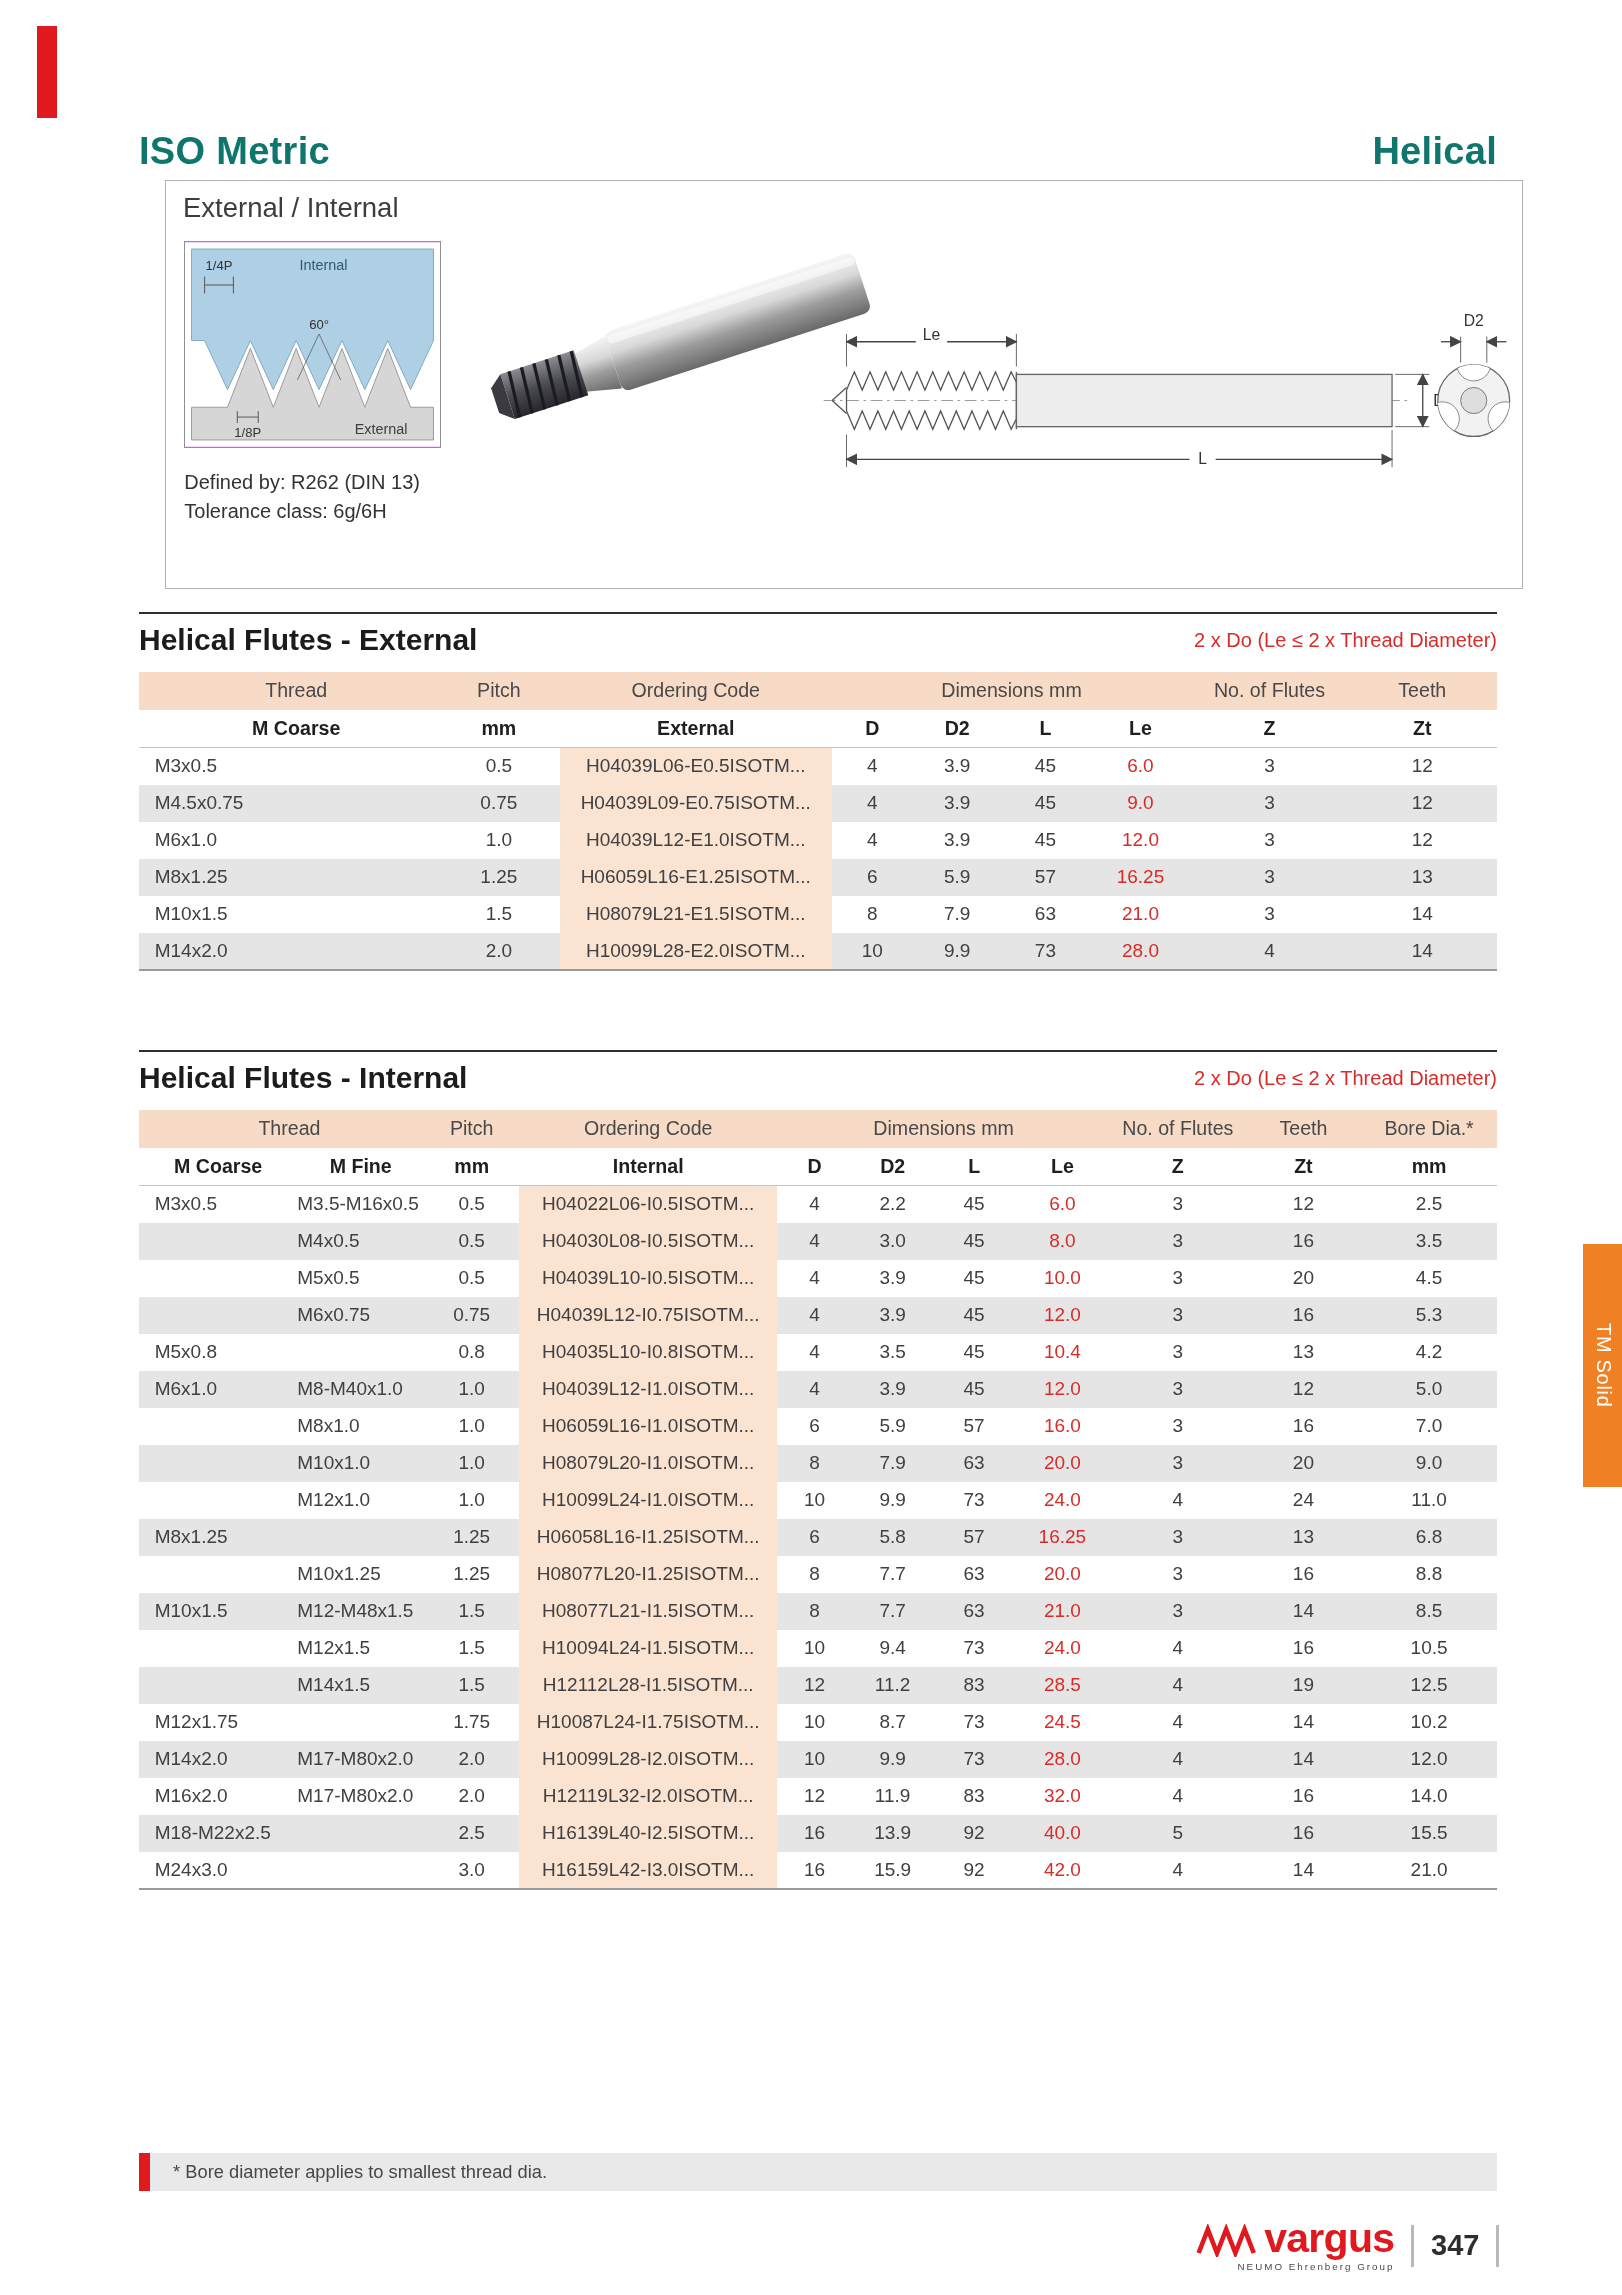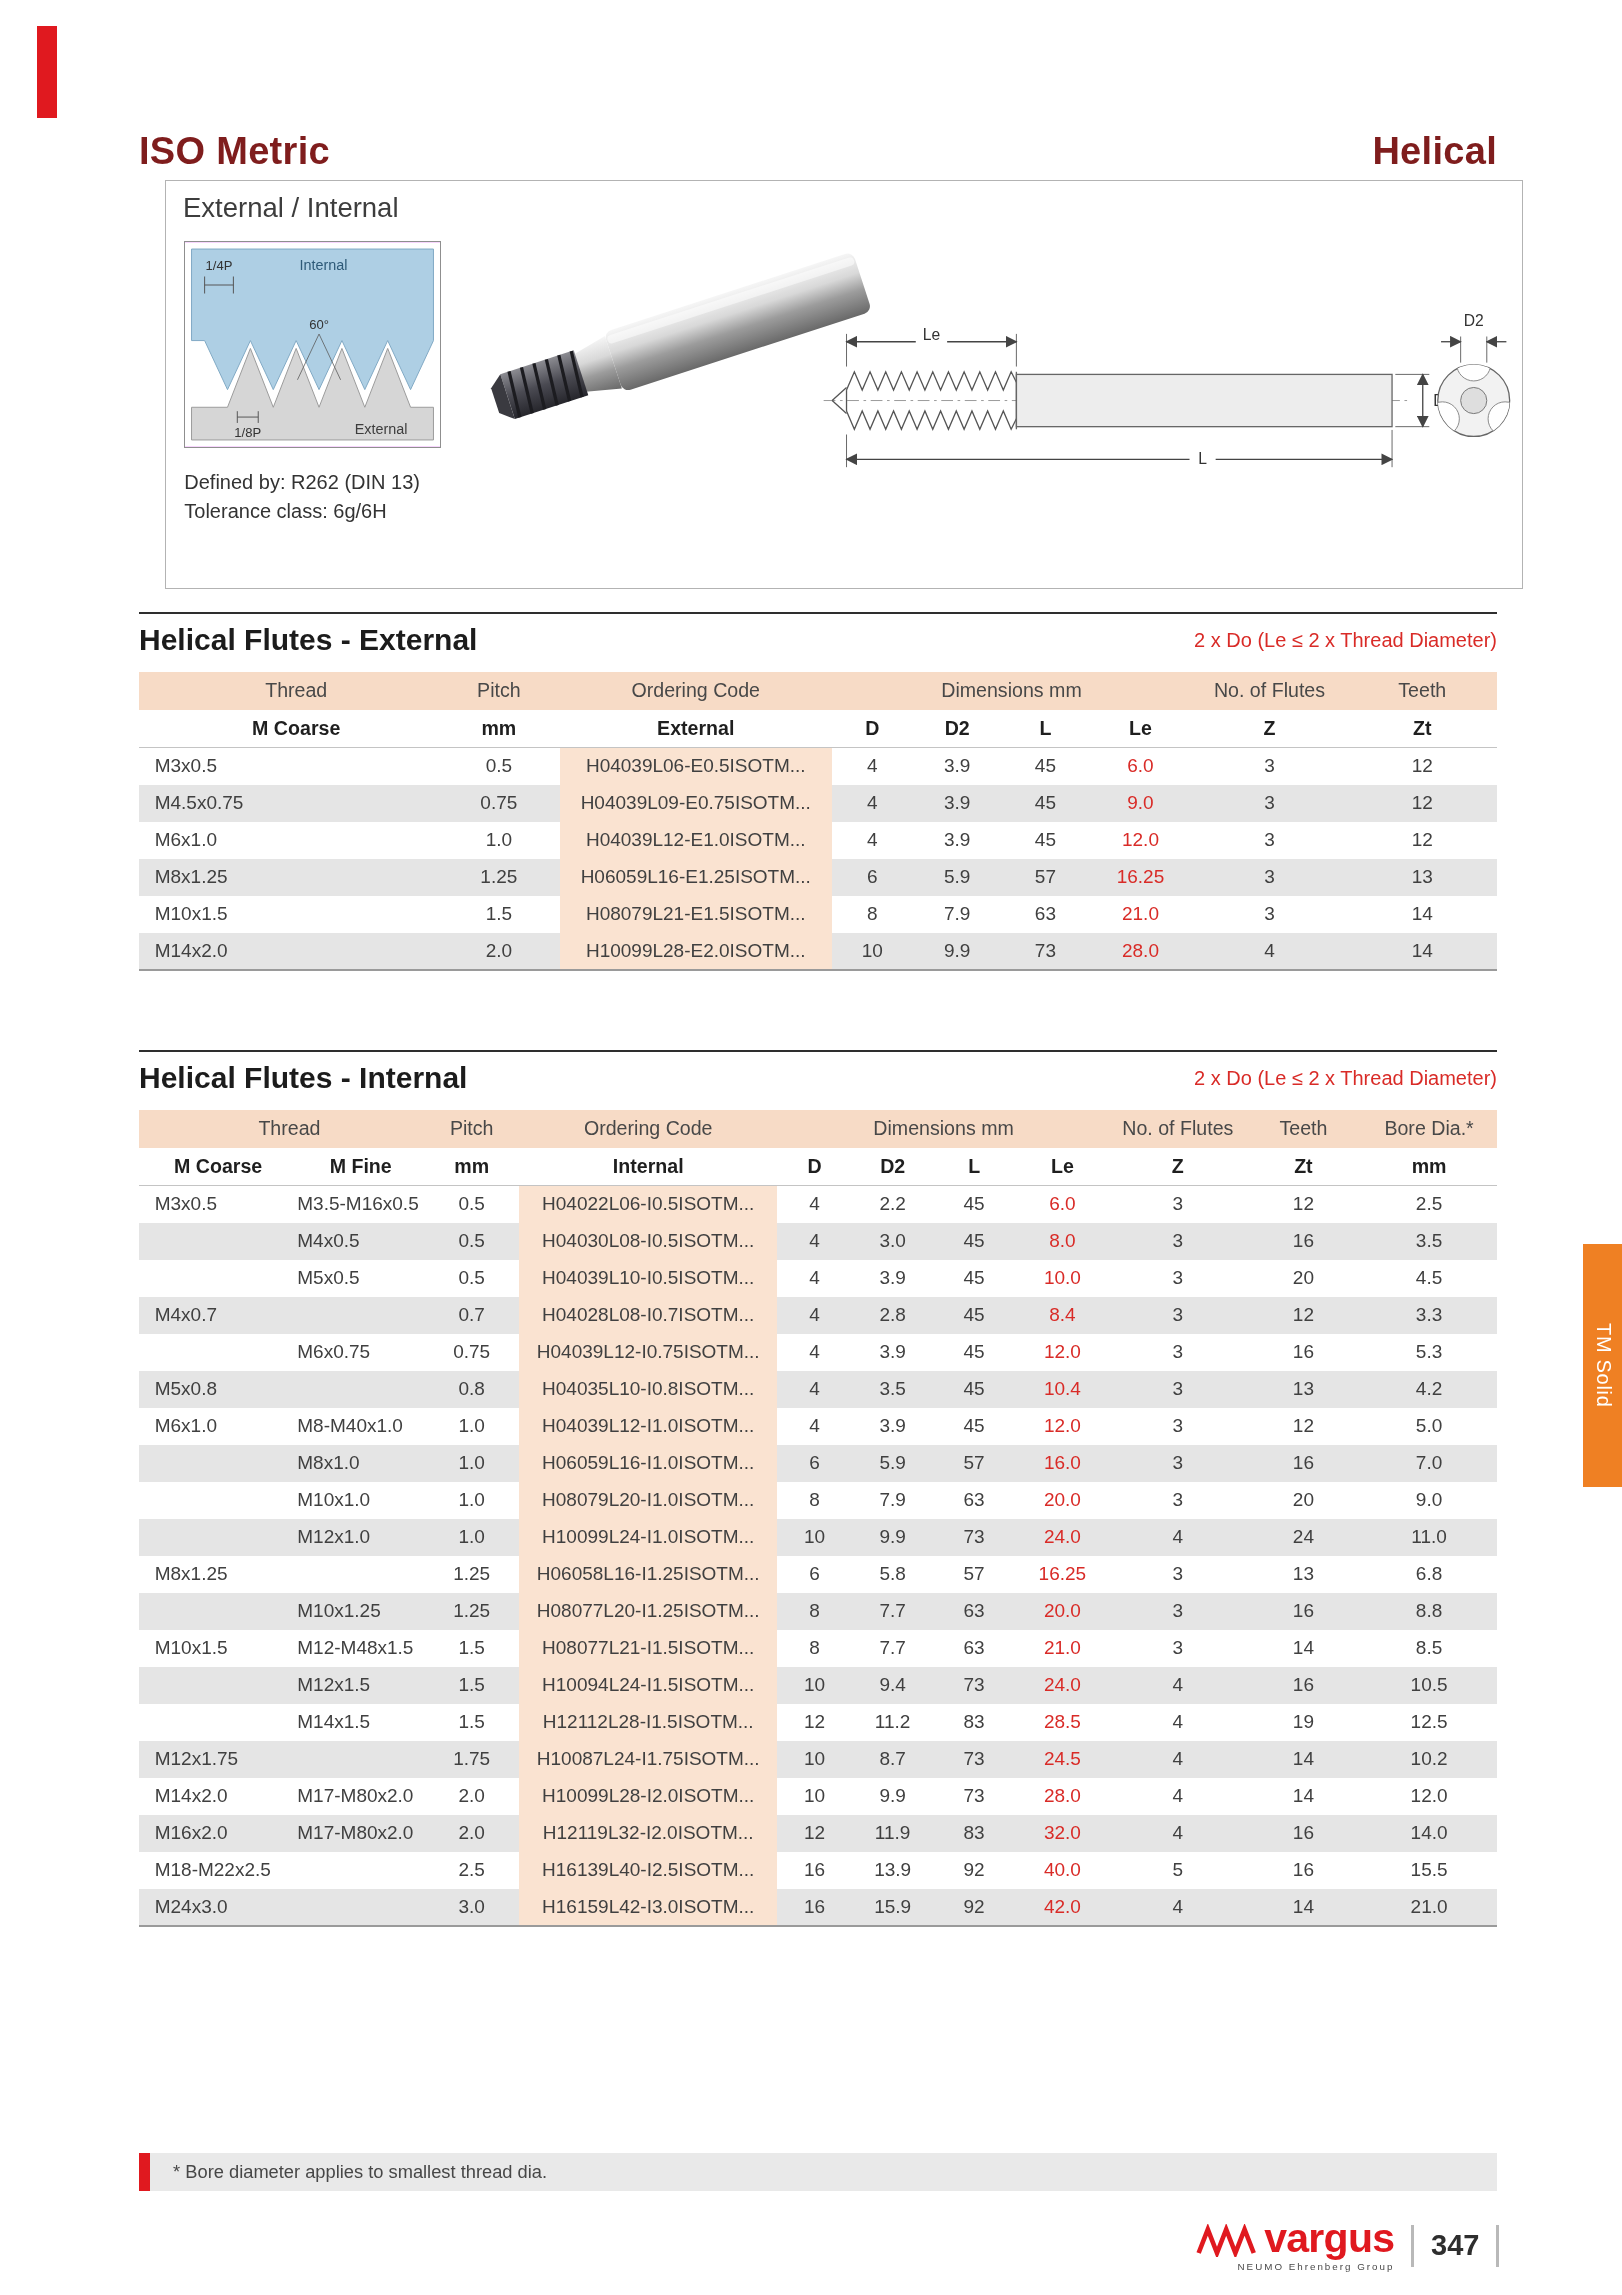--- a/index.html
+++ b/index.html
@@ -4,21 +4,21 @@
 <style>
   * { margin:0; padding:0; box-sizing:border-box; }
   html,body { background:#ffffff; }
   .page {
     position:relative; width:1623px; height:2295px; background:#ffffff;
     font-family:"Liberation Sans", sans-serif; color:#3a3a3a; overflow:hidden;
   }
   .corner-bar { position:absolute; left:37px; top:26px; width:19.6px; height:92px; background:#e0191f; }
 
   .titles { position:absolute; left:139px; top:130px; width:1358px; display:flex; justify-content:space-between; align-items:baseline; }
-  .titles .t { font-size:38px; font-weight:bold; color:#7f1d1d; letter-spacing:0.3px; }
+  .titles .t { font-size:38px; font-weight:bold; color:#0f766e; letter-spacing:0.3px; }
 
   
   .hero { position:absolute; left:139px; top:180px; width:1358px; height:409px; border:1.3px solid #b3b3b3; background:#ffffff;margin-left:26px; }
   .hero-heading { position:absolute; left:17px; top:10.5px; font-size:27.5px; color:#3d3d3d; }
   .profile-box { position:absolute; left:18.3px; top:60px; width:257px; height:207px; border:1.3px solid #8f8f8f; background:#f0abfc; }
   .defined { position:absolute; left:18.3px; top:287px; font-size:20px; color:#333; line-height:1.45; }
   .tool-photo { position:absolute; left:281px; top:5.2px; width:458px; height:308px; }
   .tech-drawing { position:absolute; left:654px; top:115px; width:692px; height:196px; }
   svg text { font-family:"Liberation Sans", sans-serif; }
 
@@ -379,33 +379,20 @@
             <td class="code">H04039L10-I0.5ISOTM...</td>
             <td>4</td>
             <td>3.9</td>
             <td>45</td>
             <td class="le">10.0</td>
             <td>3</td>
             <td>20</td>
             <td>4.5</td>
           </tr>
           <tr>
-            <td class="al">M4x0.7</td>
-            <td class="al"></td>
-            <td>0.7</td>
-            <td class="code">H04028L08-I0.7ISOTM...</td>
-            <td>4</td>
-            <td>2.8</td>
-            <td>45</td>
-            <td class="le">8.4</td>
-            <td>3</td>
-            <td>12</td>
-            <td>3.3</td>
-          </tr>
-          <tr>
             <td class="al"></td>
             <td class="al">M6x0.75</td>
             <td>0.75</td>
             <td class="code">H04039L12-I0.75ISOTM...</td>
             <td>4</td>
             <td>3.9</td>
             <td>45</td>
             <td class="le">12.0</td>
             <td>3</td>
             <td>16</td>

